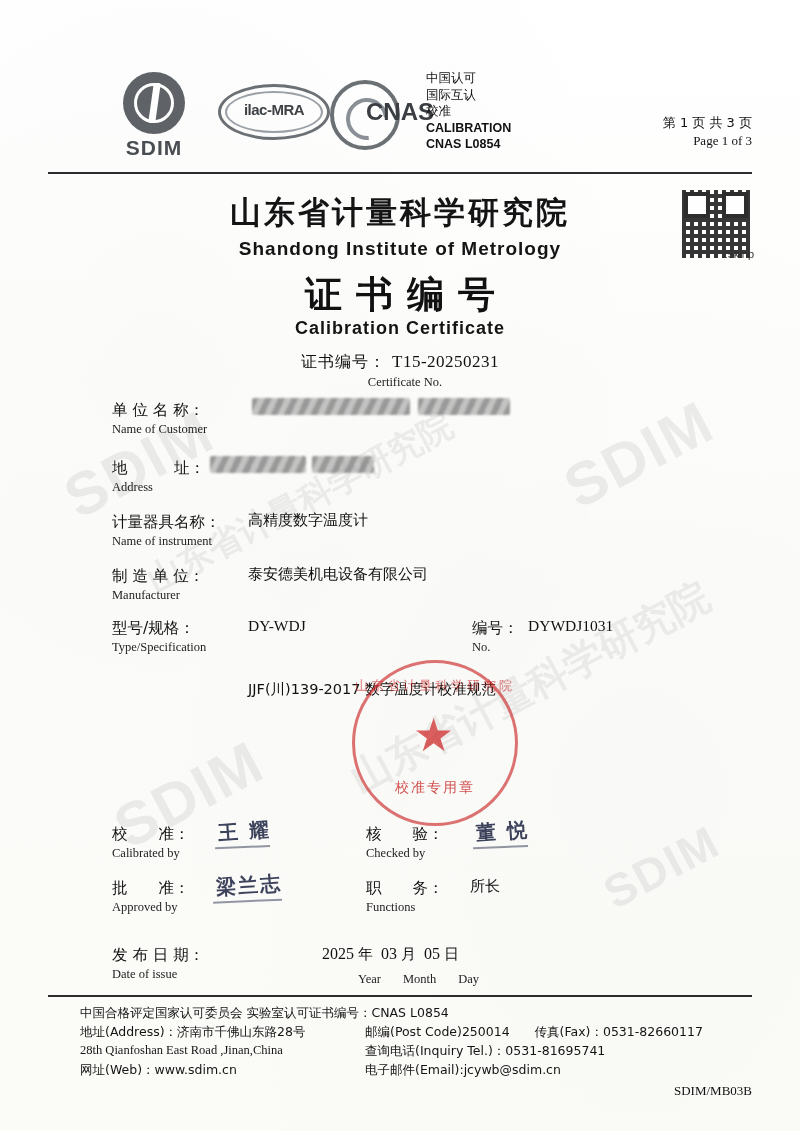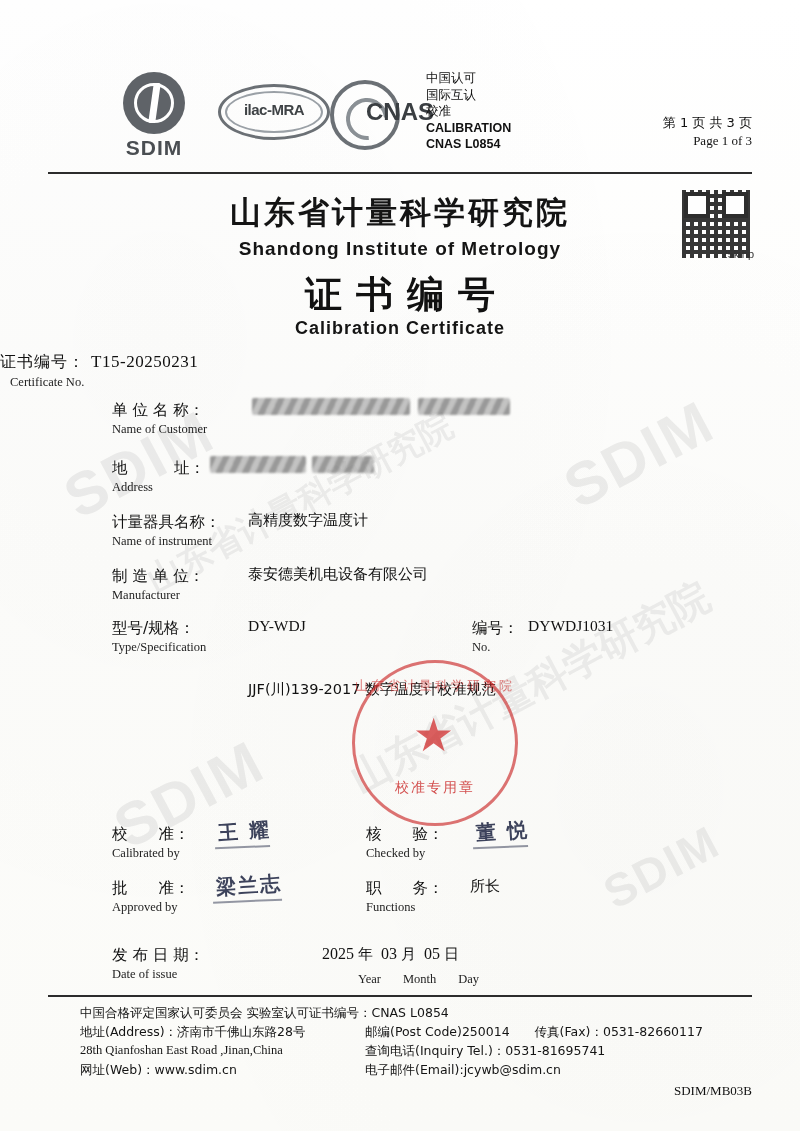--- a/index.html
+++ b/index.html
@@ -283,20 +283,21 @@
     top: 248px;
     font-family: "Liberation Sans", sans-serif;
     font-size: 11px;
     color: #333;
   }
 
   .certno {
     position: absolute;
     left: 0; right: 0;
     top: 352px;
+    text-align: center;
   }
   .certno .l1 {
     font-family: "DejaVu Sans", sans-serif;
     font-size: 16px;
     color: #111;
     letter-spacing: 1px;
   }
   .certno .l1 .val {
     font-family: "Liberation Serif", serif;
     font-size: 17px;

